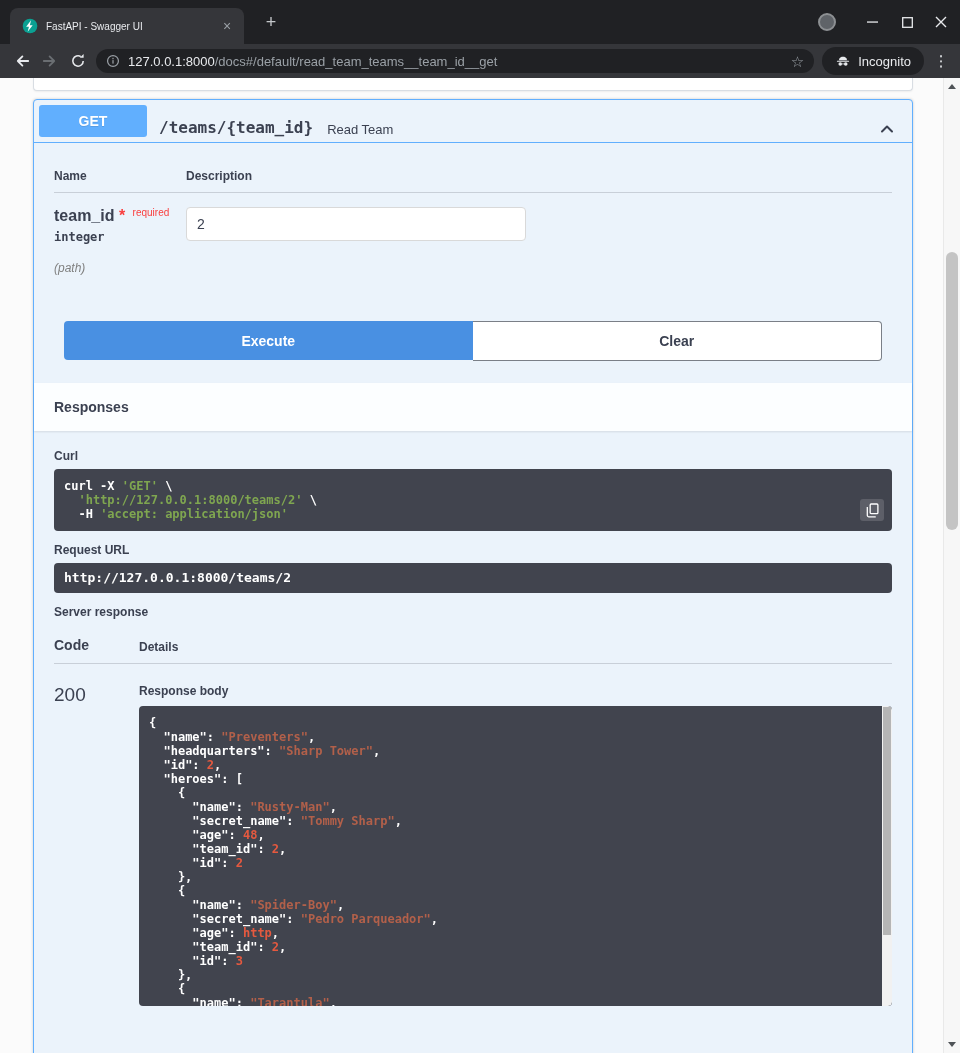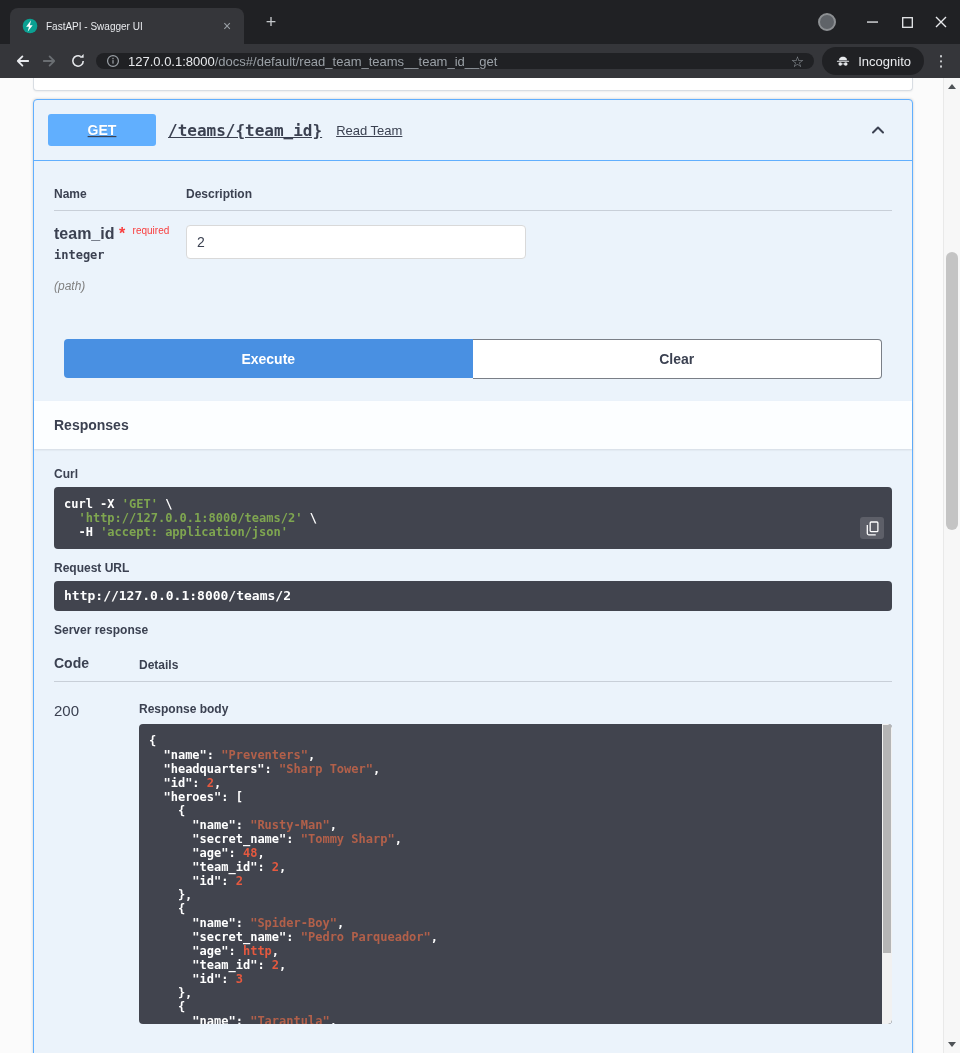--- a/index.html
+++ b/index.html
@@ -16,43 +16,43 @@
   .new-tab { position:absolute; left:260px; top:12px; color:#c4c7ca; font-size:18px; width:22px;
              height:22px; text-align:center; line-height:20px; cursor:pointer; }
   .titlebar-badge { position:absolute; right:124px; top:13px; width:18px; height:18px; border-radius:50%;
                     background:#5f6368; border:2px solid #8d9093; cursor:pointer; }
   .win-controls { position:absolute; right:12px; top:0; height:44px; display:flex; align-items:center; gap:20px; }
   .win-btn { width:14px; height:14px; display:flex; align-items:center; justify-content:center; cursor:pointer; }
 
   .toolbar { height:34px; background:#35363a; display:flex; align-items:center; padding:0 8px; }
   .nav-btn { width:28px; height:28px; display:flex; align-items:center; justify-content:center;
              border-radius:50%; cursor:pointer; flex:0 0 auto; }
-  .omnibox { flex:1; height:16px; background:#202124; border-radius:13px; display:flex; align-items:center;
+  .omnibox { flex:1; height:24px; background:#202124; border-radius:13px; display:flex; align-items:center;
              padding:0 10px; margin:0 8px 0 4px; min-width:0; cursor:text; }
   .url { font-size:13px; color:#9aa0a6; white-space:nowrap; overflow:hidden; flex:1; margin-left:8px; }
   .url .host { color:#e8eaed; }
   .star { margin-left:8px; color:#9aa0a6; font-size:15px; line-height:1; cursor:pointer; }
   .incognito-chip { height:28px; background:#202124; border-radius:14px; display:flex; align-items:center;
                     gap:7px; padding:0 13px; margin-right:6px; flex:0 0 auto; }
   .incognito-label { color:#e8eaed; font-size:13px; }
   .menu-dots { width:22px; text-align:center; color:#e8eaed; font-size:15px; cursor:pointer; flex:0 0 auto; }
 
   
   .viewport { position:absolute; top:78px; left:0; right:0; bottom:0; background:#fbfbfb; overflow:hidden; }
   .content { position:absolute; top:0; left:0; width:943px; height:100%; overflow:hidden; color:#3b4151; }
 
   .partial-box { margin:0 30px 0 33px; height:13px; background:#fff; border:1px solid #d8dde3; border-top:none;
                  border-radius:0 0 4px 4px; box-shadow:0 1px 2px rgba(0,0,0,.06); }
 
   .opblock { margin:8px 30px 0 33px; background:var(--opblock-bg,#ebf3fb);
              border:1px solid var(--get-blue,#61affe); border-radius:4px;
              box-shadow:0 0 3px rgba(0,0,0,.19); min-height:1100px; }
 
-  .opblock-summary { display:flex; align-items:center; padding:14px; cursor:pointer;
-                     border-bottom:1px solid var(--get-blue,#61affe);text-decoration:underline; }
+  .opblock-summary { display:flex; align-items:flex-end; padding:5px; cursor:pointer;
+                     border-bottom:1px solid var(--get-blue,#61affe); }
   .method-badge { background:var(--get-blue,#61affe); color:#fff; font-weight:700; font-size:14px;
                   border-radius:3px; width:108px; height:32px; display:flex; align-items:center;
                   justify-content:center; text-shadow:0 1px 0 rgba(0,0,0,.1); }
   .endpoint-path { font-family:"DejaVu Sans Mono",monospace; font-size:16px; font-weight:700; margin-left:12px; }
   .endpoint-summary { font-size:13px; margin-left:14px; flex:1; }
   .chevron { margin-right:12px; display:flex; cursor:pointer; }
 
   .section-header { background:rgba(255,255,255,.85); box-shadow:0 1px 2px rgba(0,0,0,.1);
                     padding:0 20px; display:flex; align-items:center; min-height:48px; }
   .tab-parameters { font-size:14px; font-weight:700; padding:14px 0 10px;
@@ -97,21 +97,21 @@
 
   .curl-block { min-height:58px; }
   .copy-btn { position:absolute; right:8px; bottom:10px; width:24px; height:22px;
               background:rgba(255,255,255,.15); border-radius:3px; display:flex; align-items:center;
               justify-content:center; cursor:pointer; }
   .request-url-block { padding:8px 10px; font-size:13px; }
 
   .server-grid { display:grid; grid-template-columns:85px 1fr; margin-top:4px; }
   .code-hdr { font-size:14px; font-weight:700; padding:12px 0 9px; border-bottom:1px solid rgba(59,65,81,.2); }
   .details-hdr { font-size:12px; font-weight:700; padding:15px 0 9px; border-bottom:1px solid rgba(59,65,81,.2); }
-  .status-code { font-size:15px; padding-top:16px; }
+  .status-code { font-size:19px; padding-top:16px; }
   .resp-cell { padding-top:16px; }
   .response-body-label { font-size:12px; font-weight:600; margin-bottom:8px; }
   .resp-block { height:300px; overflow:hidden; padding-right:20px; }
   .resp-scrollbar { position:absolute; top:0; right:0; bottom:0; width:10px; background:#f1f1f1;
                     border-radius:0 4px 4px 0; cursor:pointer; }
   .resp-thumb { position:absolute; top:1px; left:1px; right:1px; height:228px; background:#b5b5b5; }
 
   
   .page-scrollbar { position:absolute; top:0; right:0; bottom:0; width:17px; background:#f7f7f7;
                     border-left:1px solid #e9e9e9; cursor:pointer; }

